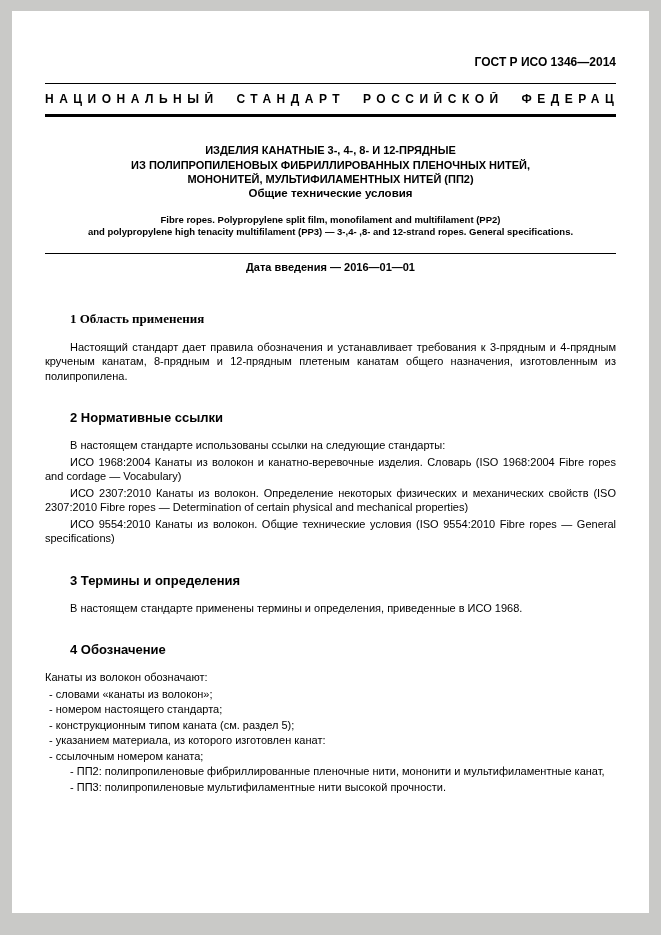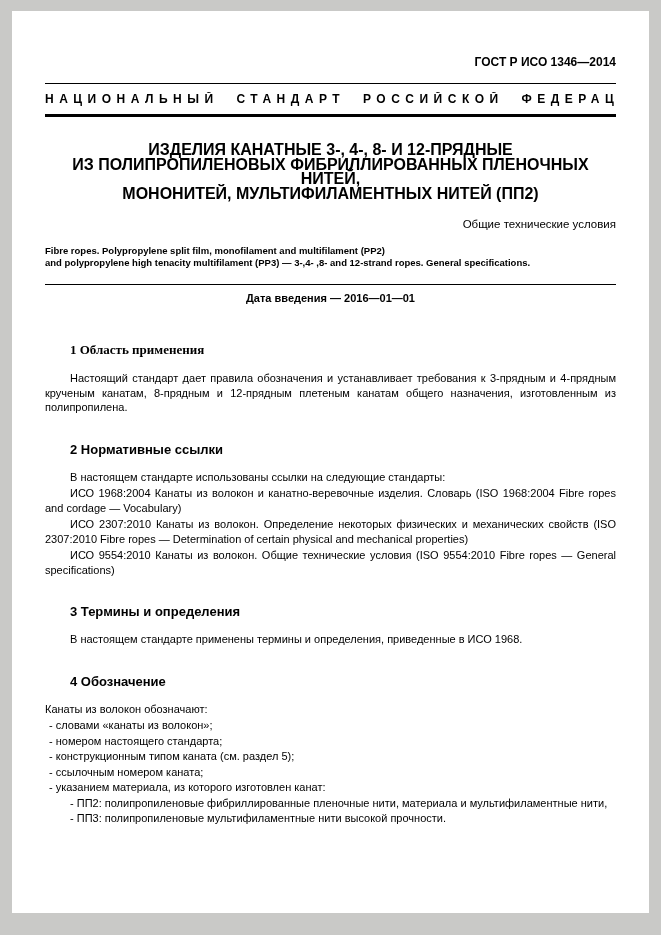--- a/index.html
+++ b/index.html
@@ -36,32 +36,31 @@
     word-spacing:9px;
     white-space:nowrap;
     text-align:center;
     overflow:hidden;
   }
   .hr-thick-pos{margin-top:8px;}
   .title-ru{
     margin-top:26px;
     text-align:center;
     font-weight:bold;
-    font-size:16px;
+    font-size:11px;
     line-height:14.5px;
   }
   .subtitle{
-    margin-top:17px;
-    text-align:right;
-    font-weight:normal;
+    text-align:center;
+    font-weight:bold;
     font-size:11.5px;
   }
   .title-en{
     margin-top:15px;
-    text-align:left;
+    text-align:center;
     font-weight:bold;
     font-size:9.5px;
     line-height:12px;
   }
   .hr-date{margin-top:15px;}
   .effective-date{
     margin-top:7px;
     text-align:center;
     font-weight:bold;
     font-size:11px;
@@ -153,20 +152,20 @@
     <div class="section-heading">3 Термины и определения</div>
     <p class="body-par">В настоящем стандарте применены термины и определения, приведенные в ИСО 1968.</p>
   </div>
 
   <div>
     <div class="section-heading">4 Обозначение</div>
     <p class="body-par no-indent">Канаты из волокон обозначают:</p>
     <div class="list-item">- словами «канаты из волокон»;</div>
     <div class="list-item">- номером настоящего стандарта;</div>
     <div class="list-item">- конструкционным типом каната (см. раздел 5);</div>
+    <div class="list-item">- указанием материала, из которого изготовлен канат:</div>
     <div class="list-item">- ссылочным номером каната;</div>
-    <div class="list-item">- указанием материала, из которого изготовлен канат:</div>
-    <div class="list-item sub">- ПП2: полипропиленовые фибриллированные пленочные нити, материала и мультифиламентные нити,</div>
+    <div class="list-item sub">- ПП2: полипропиленовые фибриллированные пленочные нити, мононити и мультифиламентные канат,</div>
     <div class="list-item sub">- ПП3: полипропиленовые мультифиламентные нити высокой прочности.</div>
   </div>
 
 
 </div>
 
 </body></html>

